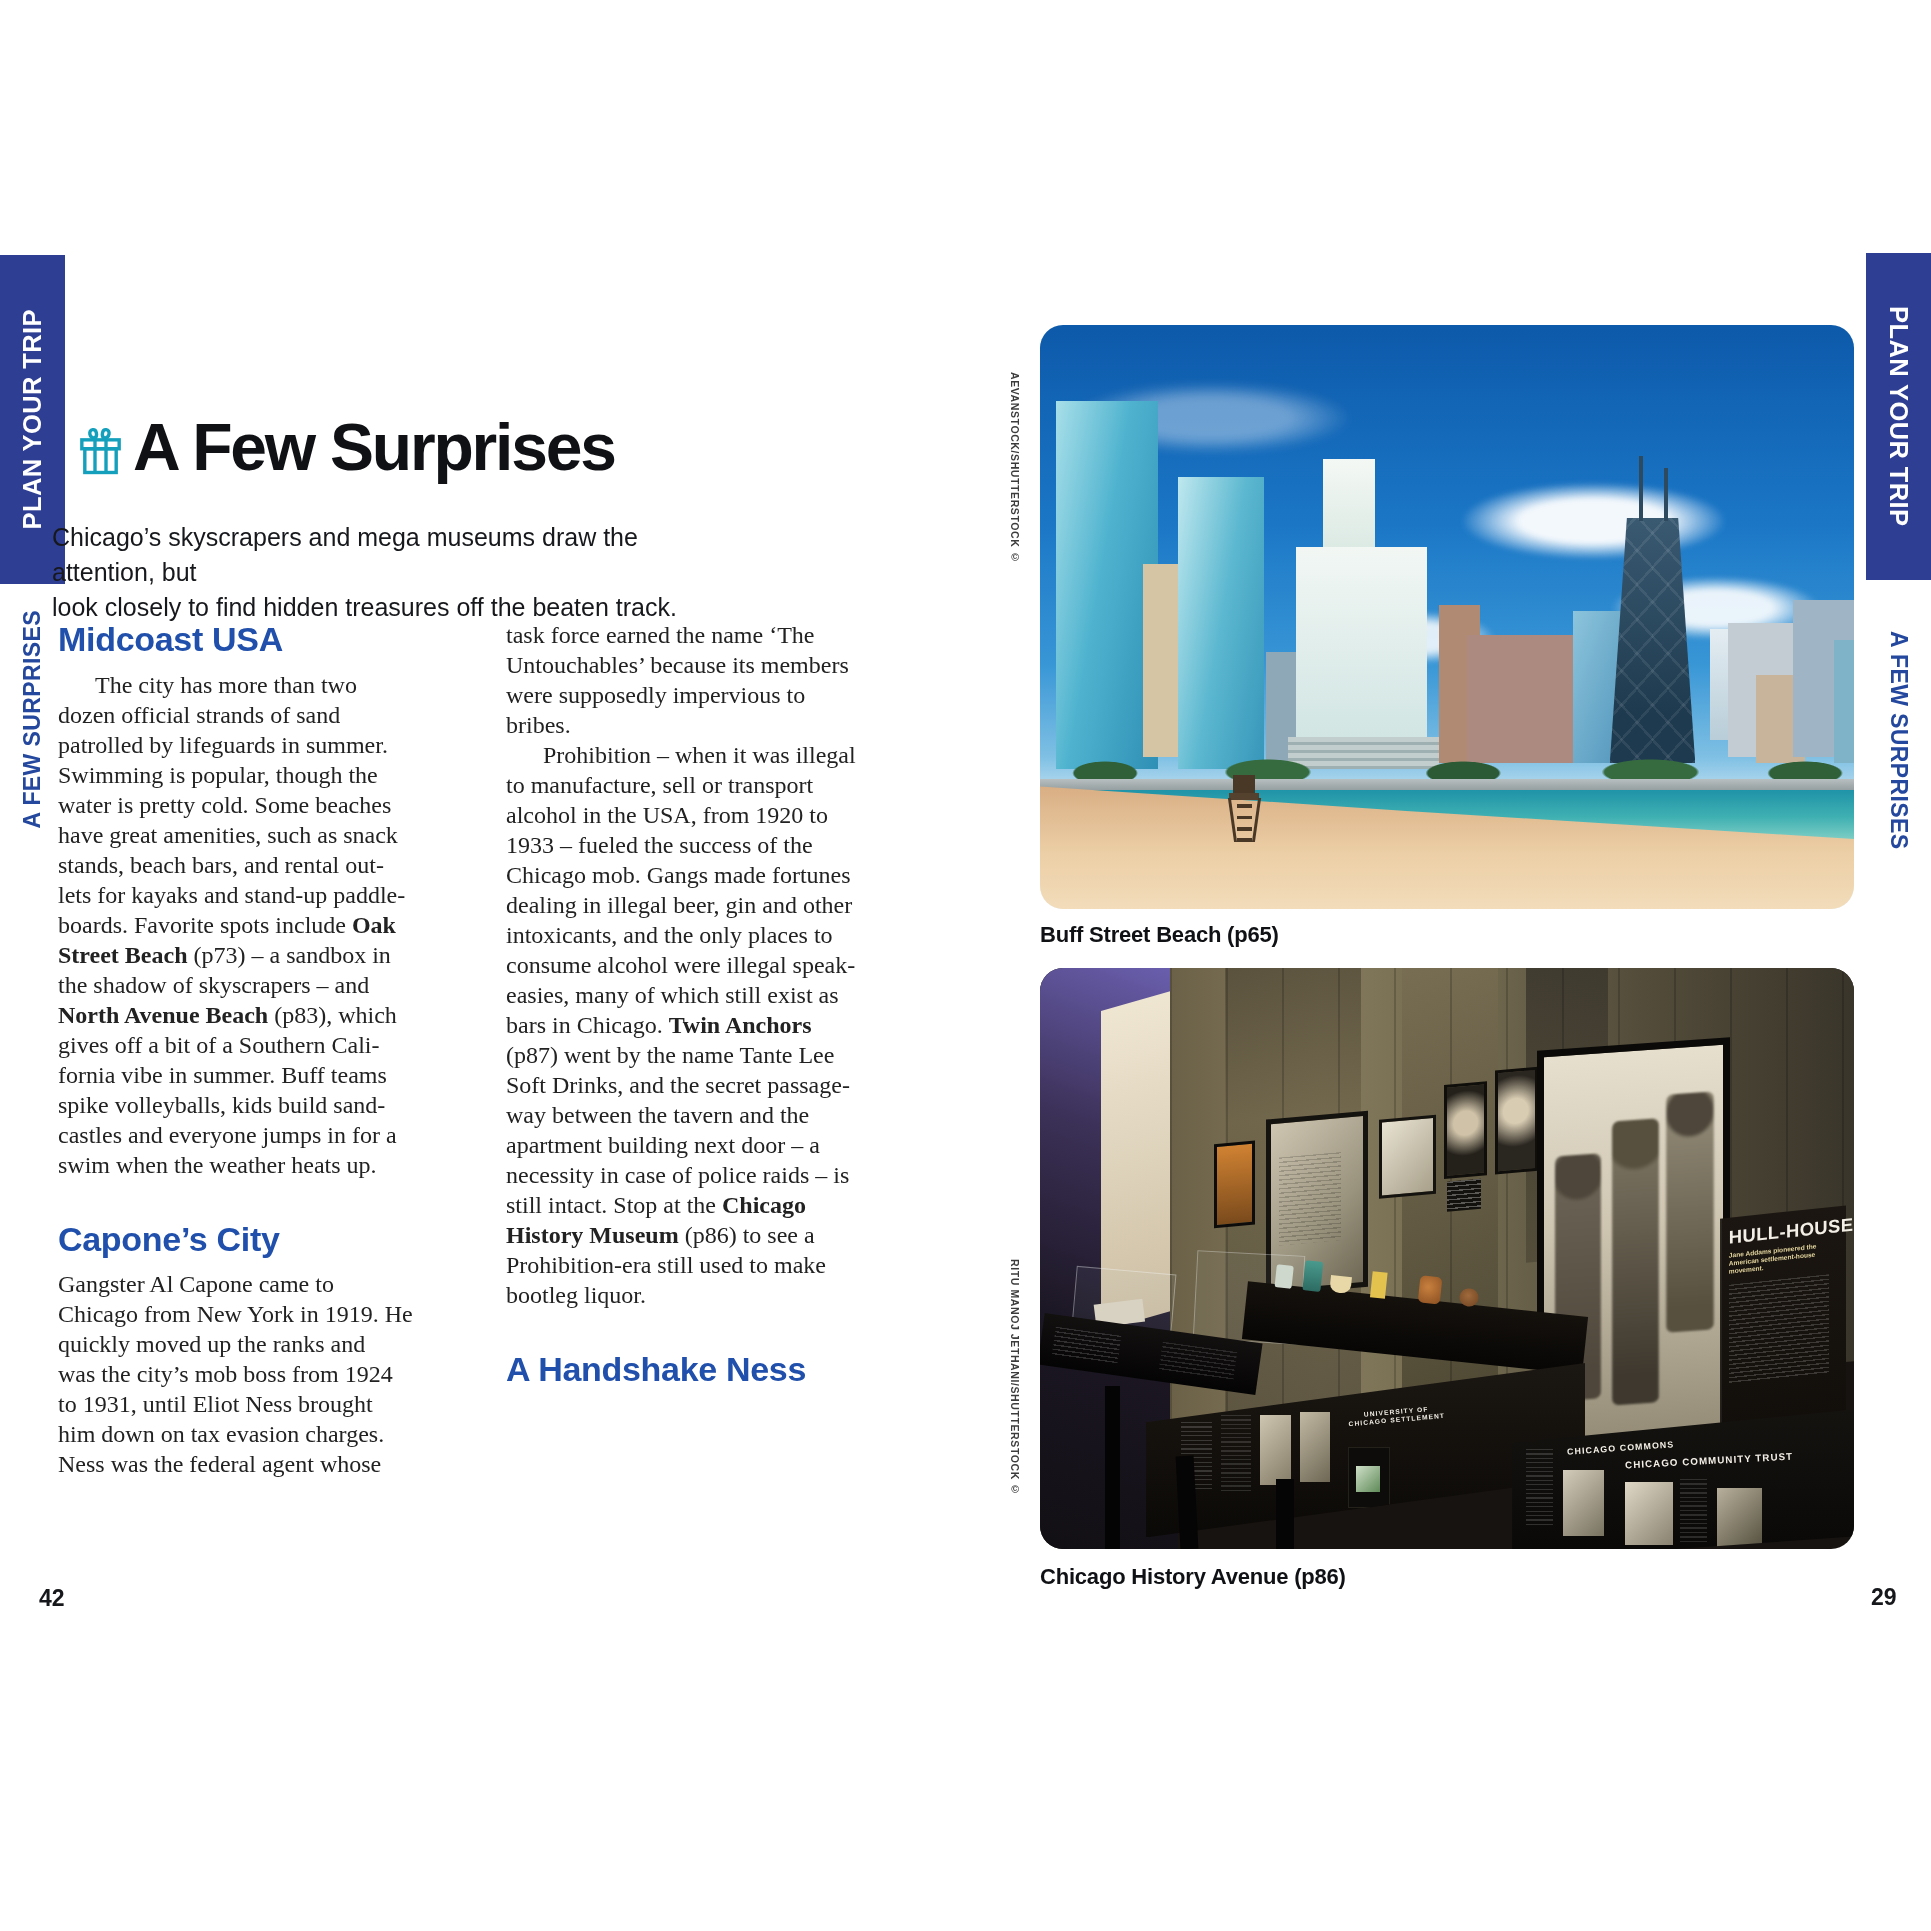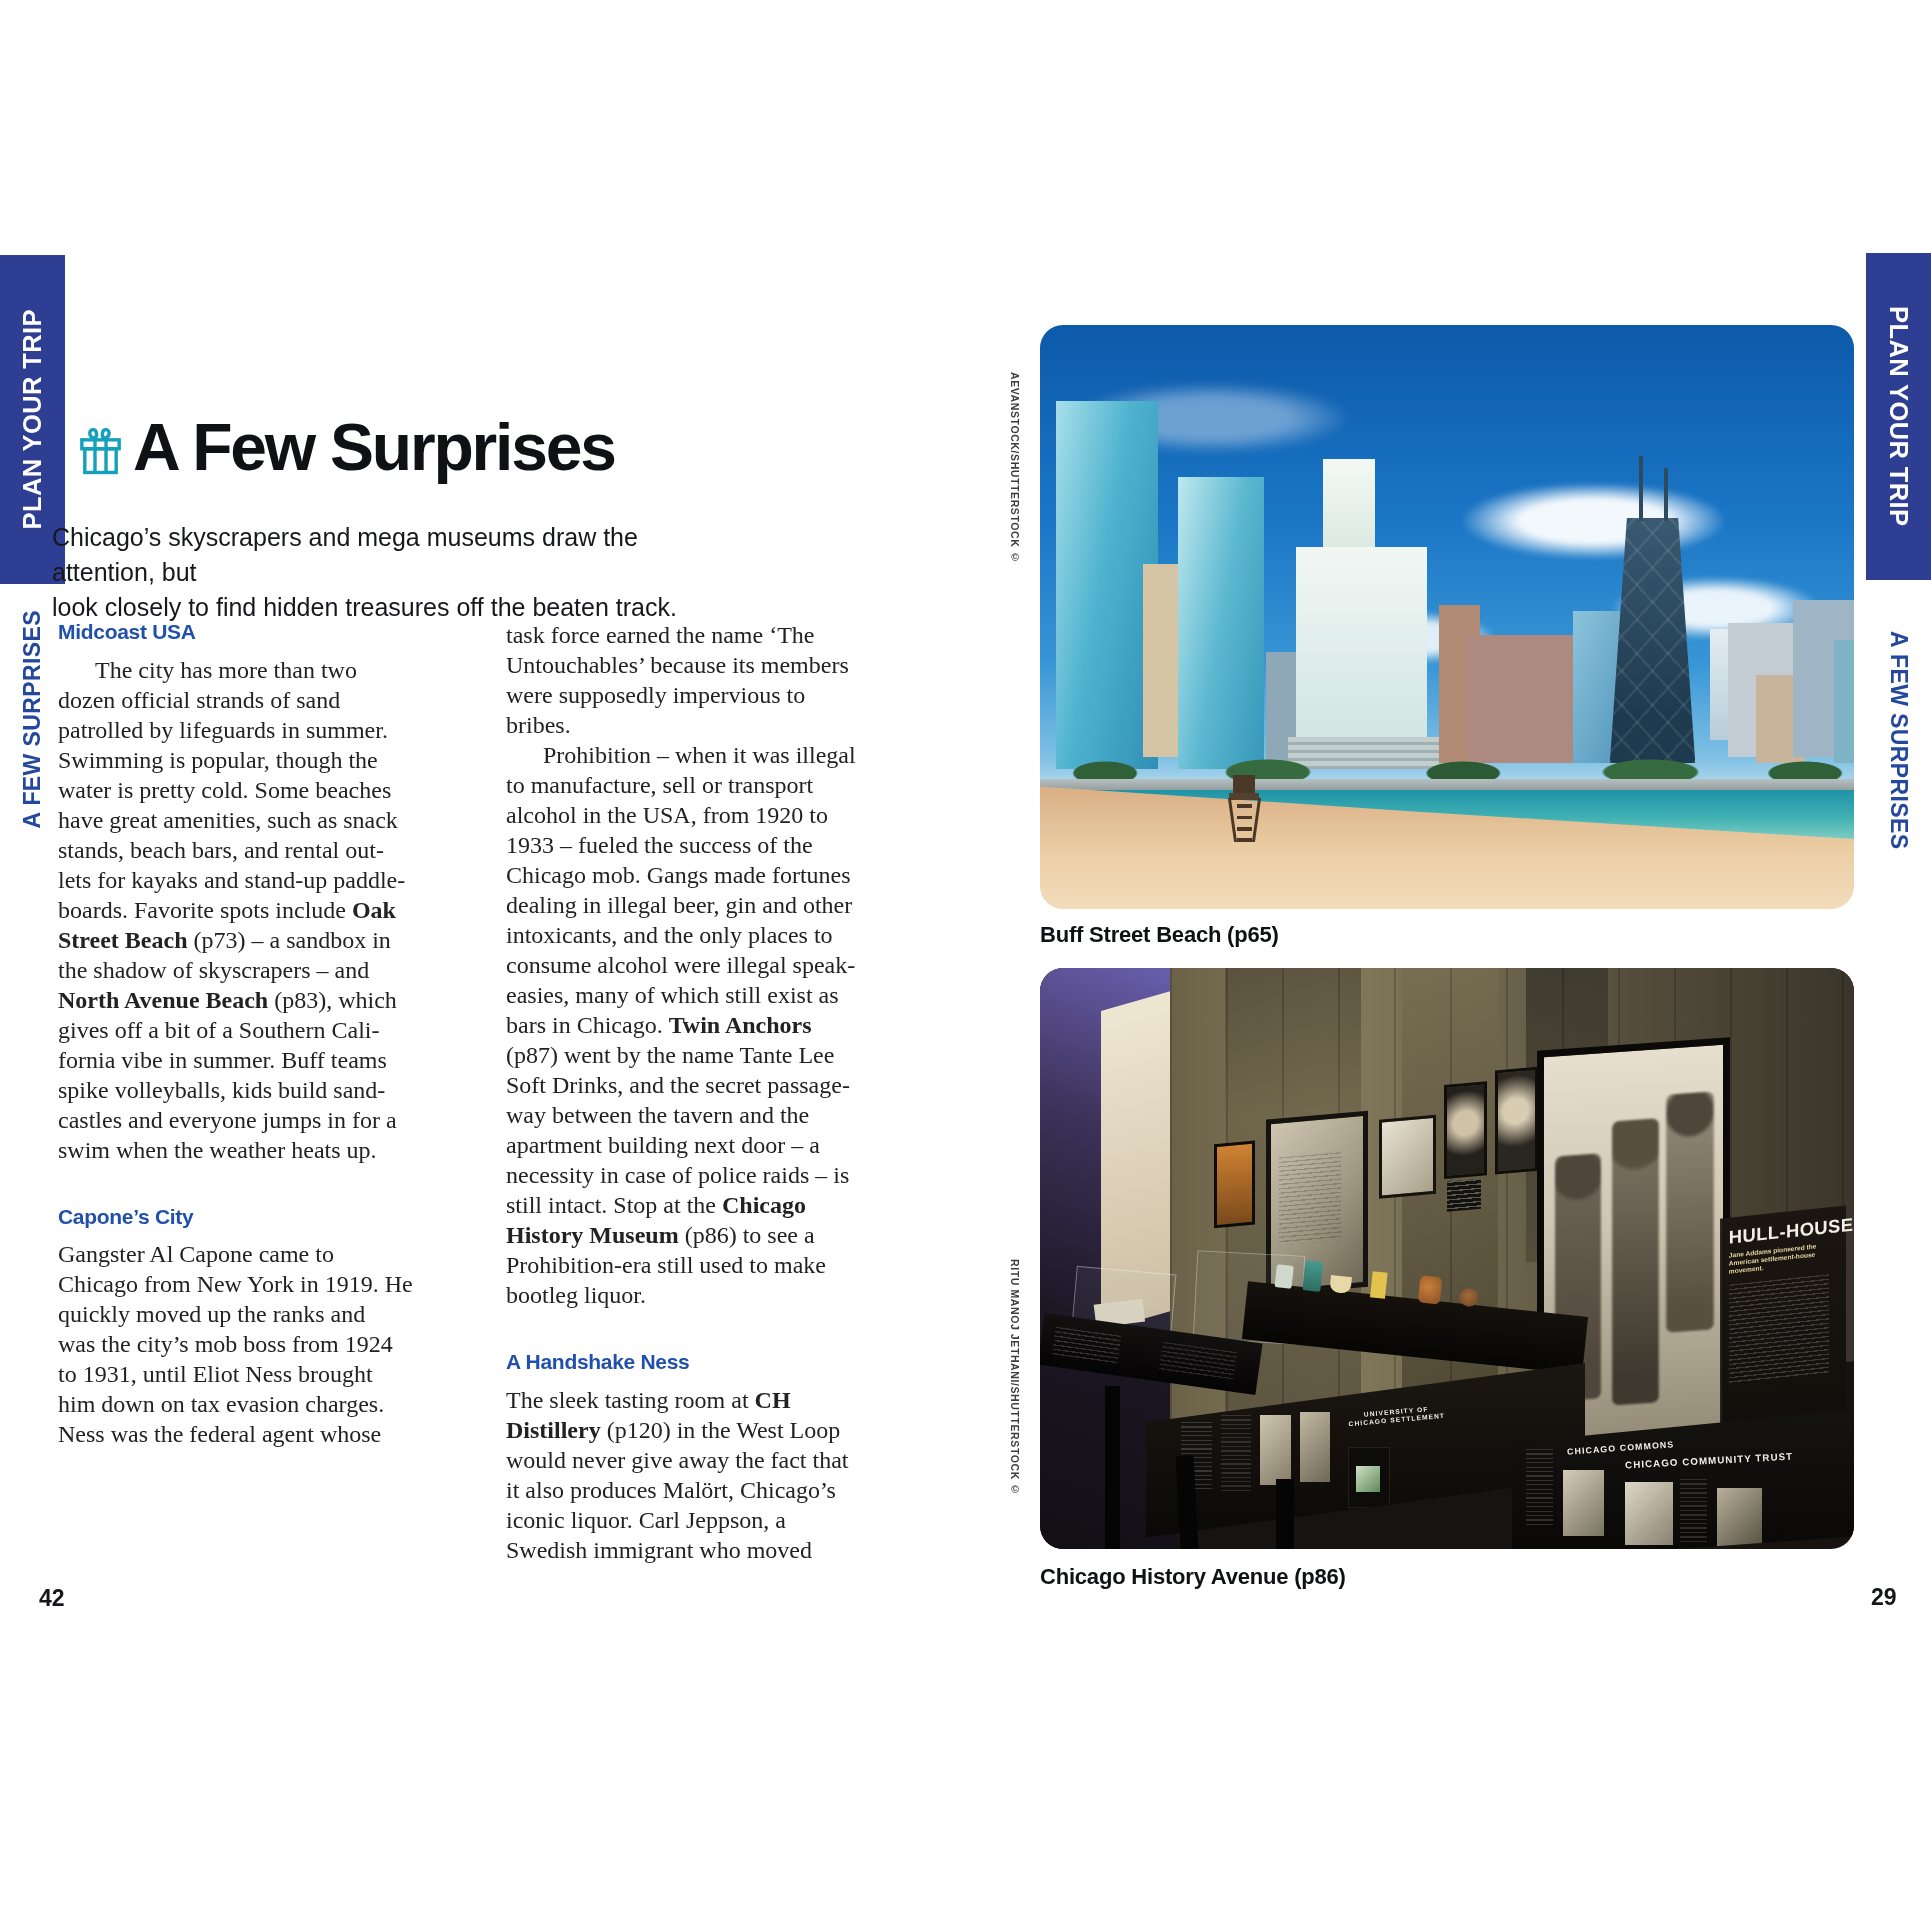--- a/index.html
+++ b/index.html
@@ -13,21 +13,21 @@
   .vert-down{writing-mode:vertical-rl;}
   .rail-label{display:flex;align-items:center;justify-content:center;}
   .rail-label span{color:#24489e;font-weight:bold;font-size:23px;letter-spacing:0.4px;white-space:nowrap;}
 
   
   .page-title{font-size:66px;font-weight:bold;color:#0f1115;letter-spacing:-2.2px;white-space:nowrap;}
   .intro{font-size:25px;line-height:35px;color:#17181c;font-weight:500;white-space:pre-line;}
 
   
   .col{position:absolute;top:620px;width:400px;}
-  .sec-h{font-size:21px;font-weight:bold;color:#2050ab;margin:40px 0 10.5px 0;letter-spacing:-0.3px;}
+  .sec-h{font-size:34px;font-weight:bold;color:#2050ab;margin:40px 0 10.5px 0;letter-spacing:-0.3px;}
   .col .sec-h:first-child{margin-top:0;}
   .body-p{font-family:"Liberation Serif",serif;font-size:24px;line-height:30px;color:#222222;
     margin:0;white-space:pre-line;}
   .body-p b{font-weight:bold;}
   .ind{text-indent:37px;}
 
   
   .photo{border-radius:23px;overflow:hidden;}
   .caption{font-size:22px;font-weight:bold;color:#101114;letter-spacing:-0.2px;white-space:nowrap;}
   .credit{font-size:10.5px;font-weight:600;color:#3c3c3c;letter-spacing:0.6px;white-space:nowrap;}
@@ -117,26 +117,20 @@
 (p87) went by the name Tante Lee
 Soft Drinks, and the secret passage-
 way between the tavern and the
 apartment building next door – a
 necessity in case of police raids – is
 still intact. Stop at the <b>Chicago
 History Museum</b> (p86) to see a
 Prohibition-era still used to make
 bootleg liquor.</p>
   <h2 class="sec-h">A Handshake Ness</h2>
-  <p class="body-p">The sleek tasting room at <b>CH
-Distillery</b> (p120) in the West Loop
-would never give away the fact that
-it also produces Malört, Chicago’s
-iconic liquor. Carl Jeppson, a
-Swedish immigrant who moved</p>
 </div>
 
 <div class="abs credit vert-down" style="left:1009px;top:372px;">AEVANSTOCK/SHUTTERSTOCK ©</div>
 
 <div class="abs photo" style="left:1040px;top:325px;width:814px;height:584px;">
 
   <div class="abs" style="inset:0;background:linear-gradient(180deg,#0d59aa 0%,#1b77c6 34%,#3896d6 58%,#7fc0e4 74%,#cfe7f3 82%,#e8f3f8 88%);"></div>
   <div class="abs" style="left:52%;top:27%;width:32%;height:13%;background:radial-gradient(ellipse at 50% 50%,rgba(255,255,255,.95) 0 40%,rgba(255,255,255,0) 72%);filter:blur(2.6px);"></div>
   <div class="abs" style="left:70%;top:43%;width:26%;height:11%;background:radial-gradient(ellipse at 50% 50%,rgba(255,255,255,.9) 0 38%,rgba(255,255,255,0) 70%);filter:blur(2.6px);"></div>
   <div class="abs" style="left:4%;top:10%;width:34%;height:12%;background:radial-gradient(ellipse at 50% 50%,rgba(255,255,255,.38) 0 40%,rgba(255,255,255,0) 72%);filter:blur(4.4px);"></div>

